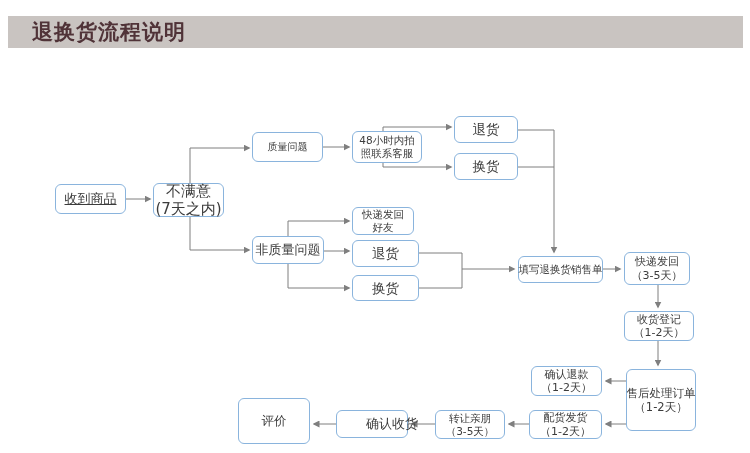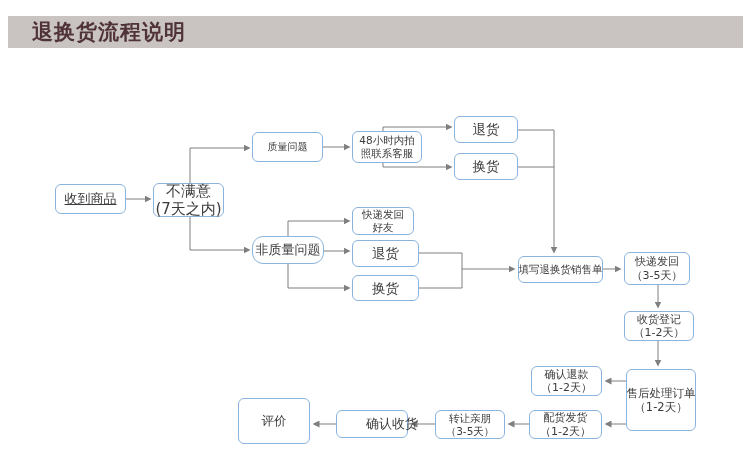--- a/index.html
+++ b/index.html
@@ -83,21 +83,21 @@
       <div class="flow-node" style="left: 454px; top: 116px; width: 64px; height: 27px; font-size: 13.5px; border-color: rgb(138, 180, 221); background: rgb(255, 255, 255); color: rgb(60, 60, 60);">
         <div class="node-line">退货</div>
       </div>
       <div class="flow-node" style="left: 454px; top: 153px; width: 64px; height: 27px; font-size: 13.5px; border-color: rgb(138, 180, 221); background: rgb(255, 255, 255); color: rgb(60, 60, 60);">
         <div class="node-line">换货</div>
       </div>
       <div class="flow-node" style="left: 352px; top: 207px; width: 62px; height: 28px; font-size: 10.5px; border-color: rgb(138, 180, 221); background: rgb(255, 255, 255); color: rgb(60, 60, 60);">
         <div class="node-line">快递发回</div>
         <div class="node-line">好友</div>
       </div>
-      <div class="flow-node" style="left: 252px; top: 236px; width: 72px; height: 28px; font-size: 13px; border-color: rgb(138, 180, 221); background: rgb(255, 255, 255); color: rgb(60, 60, 60); border-radius: 11px;">
+      <div class="flow-node" style="left: 252px; top: 236px; width: 72px; height: 28px; font-size: 13px; border-color: rgb(138, 180, 221); background: rgb(255, 255, 255); color: rgb(60, 60, 60);">
         <div class="node-line">非质量问题</div>
       </div>
       <div class="flow-node" style="left: 352px; top: 240px; width: 67px; height: 27px; font-size: 13.5px; border-color: rgb(138, 180, 221); background: rgb(255, 255, 255); color: rgb(60, 60, 60);">
         <div class="node-line">退货</div>
       </div>
       <div class="flow-node" style="left: 352px; top: 275px; width: 67px; height: 26px; font-size: 13.5px; border-color: rgb(138, 180, 221); background: rgb(255, 255, 255); color: rgb(60, 60, 60);">
         <div class="node-line">换货</div>
       </div>
       <div class="flow-node" style="left: 518px; top: 256px; width: 85px; height: 27px; font-size: 10.5px; border-color: rgb(138, 180, 221); background: rgb(255, 255, 255); color: rgb(60, 60, 60);">
         <div class="node-line">填写退换货销售单</div>

